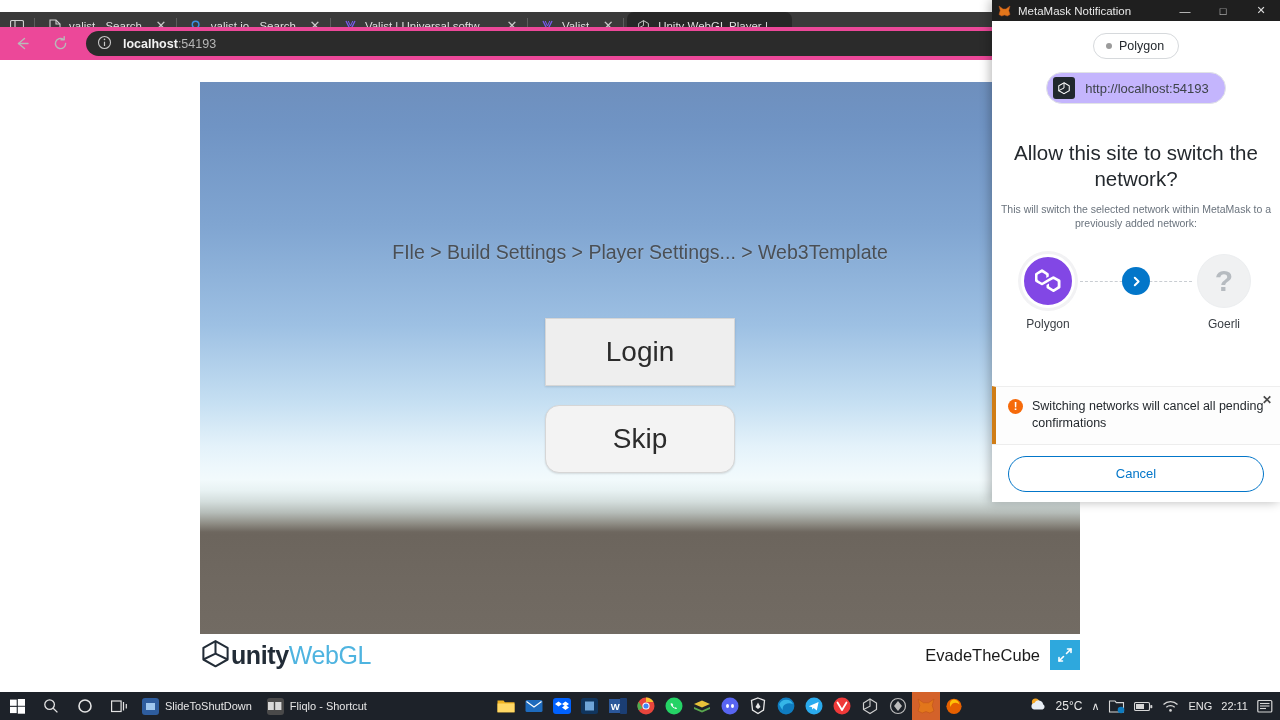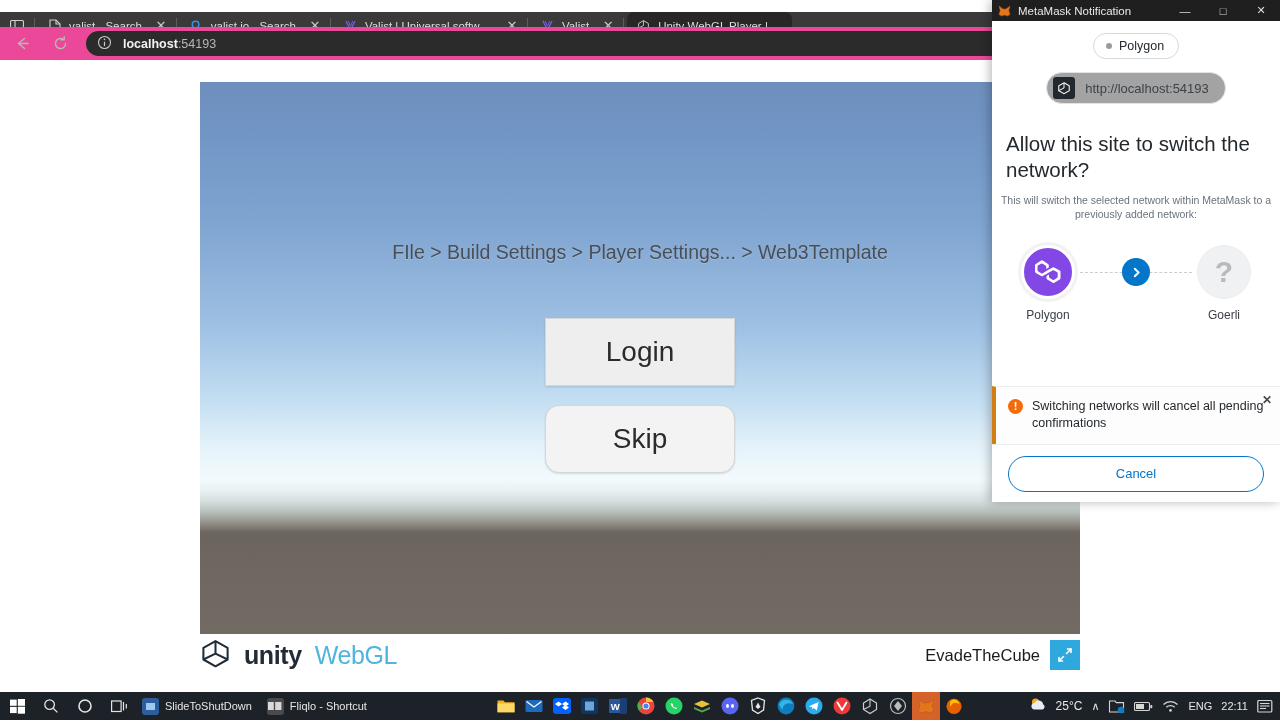--- a/index.html
+++ b/index.html
@@ -119,21 +119,21 @@
     color: #2b2b2b; font-size: 28px;
     box-shadow: 0 1px 2px rgba(0,0,0,0.12);
   }
   #btn-login { top: 236px; }
   #btn-skip  { top: 323px; background:#f3f3f3;border-radius:14px; }
 
   .unity-footer {
     position: absolute; left: 200px; top: 574px; width: 880px; height: 42px;
     display: flex; align-items: center; justify-content: space-between;
   }
-  .unity-logo { display: flex; align-items: center; gap: 13px; }
+  .unity-logo { display: flex; align-items: center; gap: 0; }
   .unity-logo .wordmark { font-size: 25px; font-weight: bold; color: #222c37; letter-spacing: -0.4px; }
   .unity-logo .webgl { font-size: 25px; color: #4fb4e0; letter-spacing: -0.4px; }
   .unity-right { display: flex; align-items: center; gap: 10px; }
   .unity-title { font-size: 16.5px; color: #1b1b1b; }
   .fullscreen-btn {
     width: 30px; height: 30px; background: #2ea8dd;
     display: flex; align-items: center; justify-content: center;
   }
 
   
@@ -164,30 +164,30 @@
     padding: 5px 14px 5px 12px; display: flex; align-items: center; gap: 7px;
     background: #fff;
   }
   .mm-network-pill .ndot { width: 6px; height: 6px; border-radius: 50%; background: #9b9b9b; }
   .mm-network-pill .nlabel { font-size: 12.5px; color: #24292e; }
 
   .mm-origin-pill {
     margin: 13px auto 0; width: fit-content;
     border: 1px solid #e1e3e6; border-radius: 100px;
     padding: 4px 16px 4px 6px; display: flex; align-items: center; gap: 10px;
-    background: #a3a3a3;
+    background: #c4b5fd;
   }
   .mm-origin-pill .site-favicon {
     width: 22px; height: 22px; background: #21282e; border-radius: 3px;
     display: flex; align-items: center; justify-content: center; flex: 0 0 auto;
   }
   .mm-origin-pill .origin-text { font-size: 13px; color: #3d4349; }
 
   .mm-heading {
-    margin: 27px 14px 0; 
+    margin: 36px 14px 0; text-align: center;
     font-size: 20.5px; line-height: 26px; color: #24292e; font-weight: normal;
   }
   .mm-sub {
     margin: 10px 6px 0; text-align: center;
     font-size: 10.5px; line-height: 14px; color: #6a737d;
   }
 
   .mm-flow {
     margin: 24px auto 0; width: 232px;
     display: flex; align-items: flex-start; justify-content: space-between;

